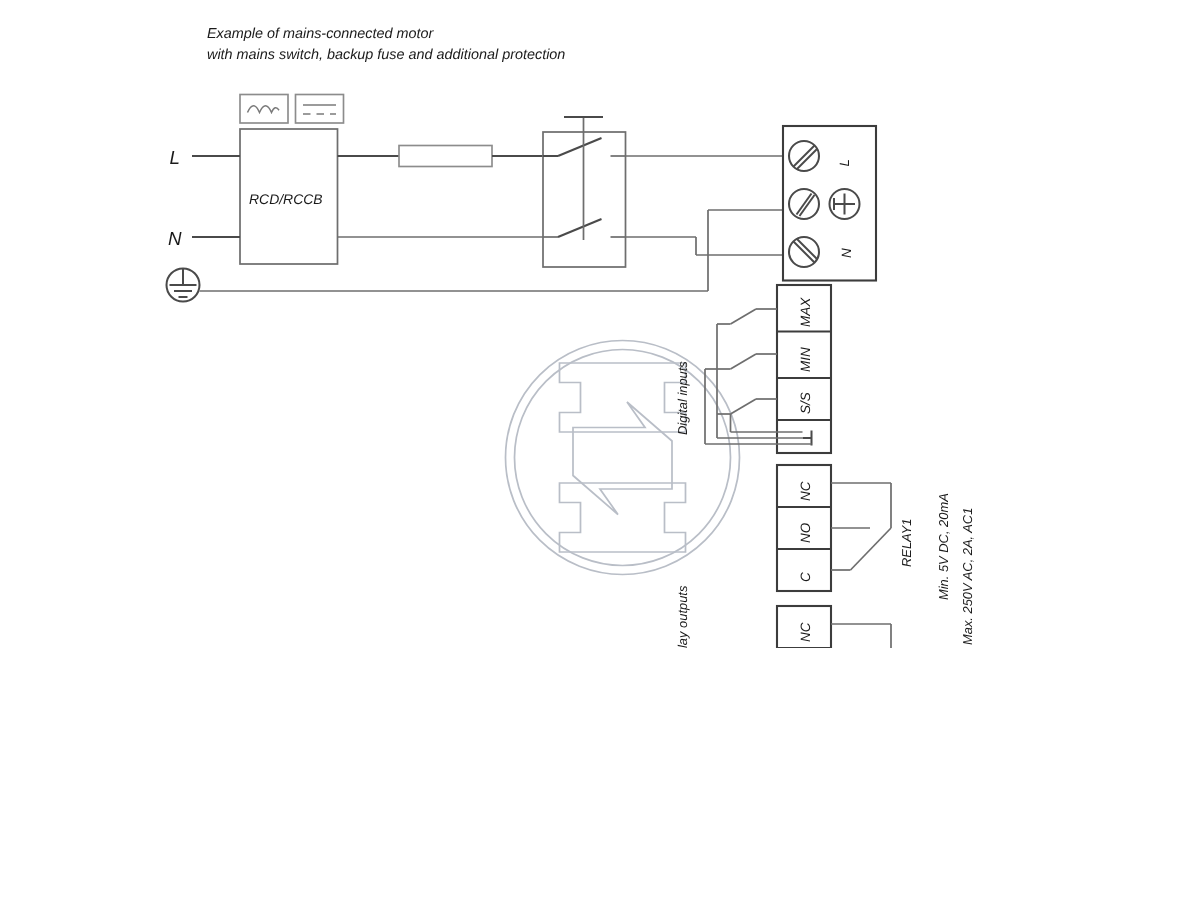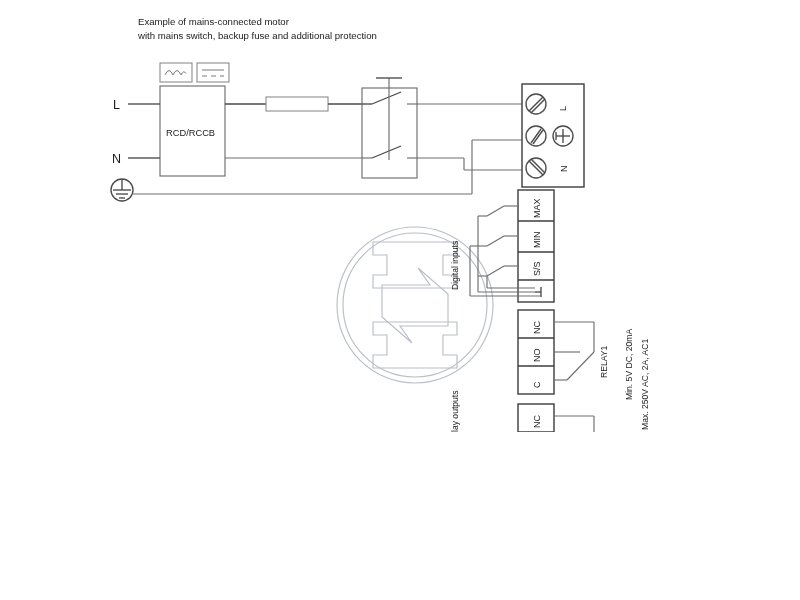--- a/index.html
+++ b/index.html
@@ -11,20 +11,21 @@
   body {
     font-family: "Liberation Sans", sans-serif;
     color: #1a1a1a;
   }
   #stage {
     position: relative;
     width: 800px;
     height: 432px;
     background: #ffffff;
     overflow: hidden;
+    font-style: italic;
   }
   #diagram-svg {
     position: absolute;
     left: 0;
     top: 0;
     width: 800px;
     height: 600px;
     display: block;
   }
   .ttl {

